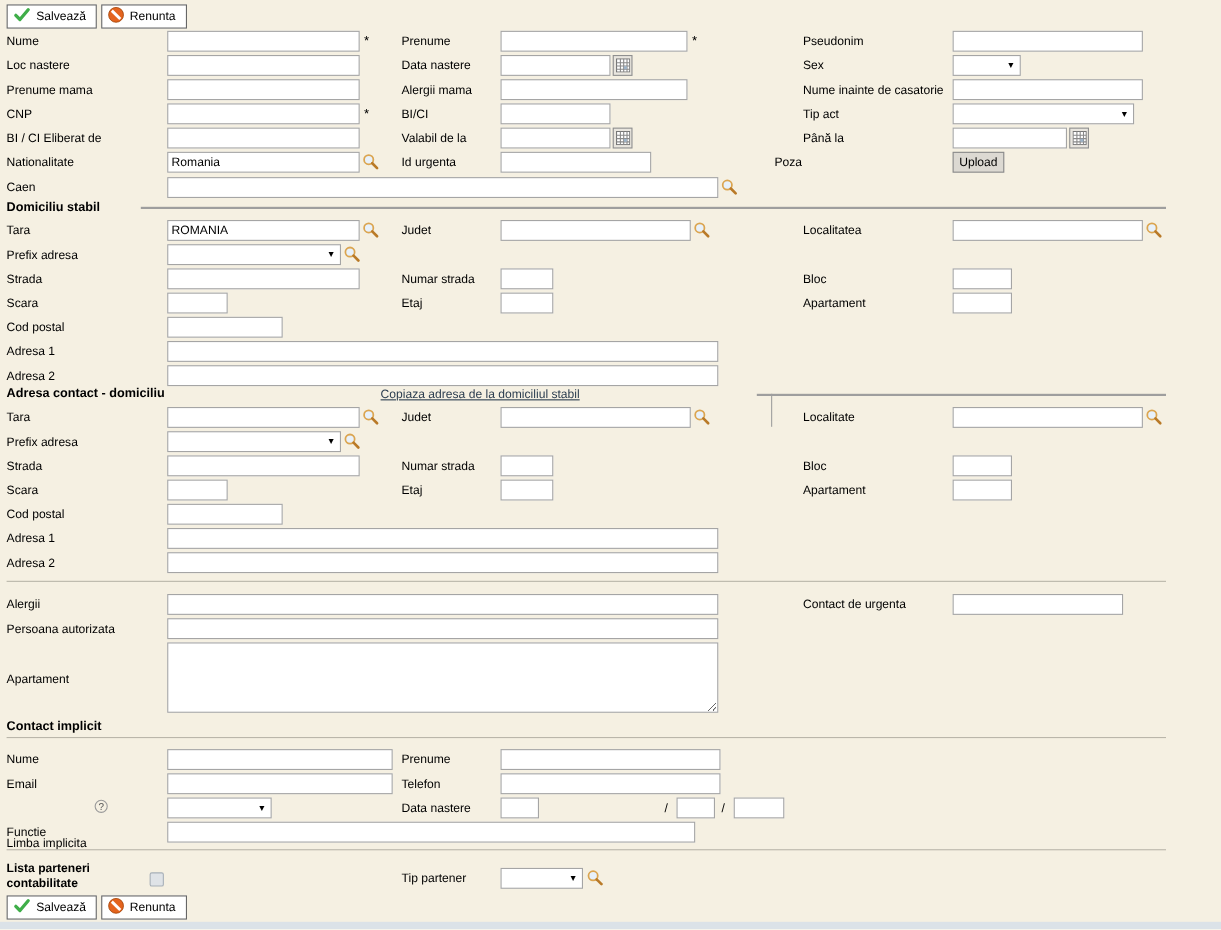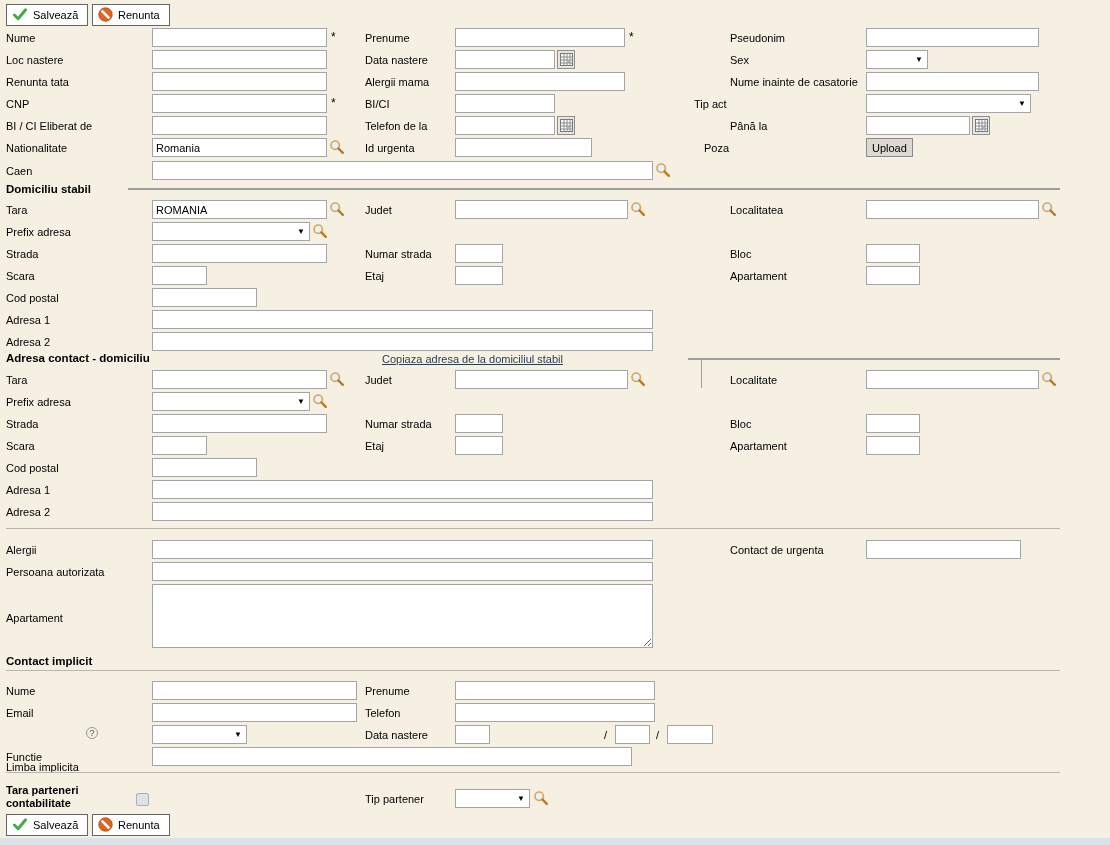--- a/index.html
+++ b/index.html
@@ -70,40 +70,40 @@
         <rect x="0.5" y="0.5" width="12" height="12" fill="#fff" stroke="#777"></rect>
         <path d="M0.5 4 H12.5 M0.5 7 H12.5 M0.5 10 H12.5 M4 0.5 V12.5 M7 0.5 V12.5 M10 0.5 V12.5" stroke="#8a8a8a" stroke-width="1"></path>
         <rect x="7.2" y="7.2" width="2.7" height="2.7" fill="#9db3c8"></rect>
       </svg>
     </button>
   <span class="lbl" style="left:730px;top:53px">Sex</span>
   <div class="sel" style="left:866px;top:50px;width:62px">
       <span class="ar">▼</span>
     </div>
 
-  <span class="lbl" style="left:6px;top:75px">Renunta tata</span>
+  <span class="lbl" style="left:6px;top:75px">Prenume mama</span>
   <input class="in" style="left: 152px; top: 72px; width: 175px;">
   <span class="lbl" style="left:365px;top:75px">Alergii mama</span>
   <input class="in" style="left: 455px; top: 72px; width: 170px;">
   <span class="lbl" style="left:730px;top:75px">Nume inainte de casatorie</span>
   <input class="in" style="left: 866px; top: 72px; width: 173px;">
 
   <span class="lbl" style="left:6px;top:97px">CNP</span>
   <input class="in" style="left: 152px; top: 94px; width: 175px;">
   <span class="star" style="left:331px;top:96px">*</span>
   <span class="lbl" style="left:365px;top:97px">BI/CI</span>
   <input class="in" style="left: 455px; top: 94px; width: 100px;">
-  <span class="lbl" style="left:694px;top:97px">Tip act</span>
+  <span class="lbl" style="left:730px;top:97px">Tip act</span>
   <div class="sel" style="left:866px;top:94px;width:165px">
       <span class="ar">▼</span>
     </div>
 
   <span class="lbl" style="left:6px;top:119px">BI / CI Eliberat de</span>
   <input class="in" style="left: 152px; top: 116px; width: 175px;">
-  <span class="lbl" style="left:365px;top:119px">Telefon de la</span>
+  <span class="lbl" style="left:365px;top:119px">Valabil de la</span>
   <input class="in" style="left: 455px; top: 116px; width: 100px;">
   <button class="cal" style="left:557px;top:116px">
       <svg width="13" height="13" viewBox="0 0 13 13">
         <rect x="0.5" y="0.5" width="12" height="12" fill="#fff" stroke="#777"></rect>
         <path d="M0.5 4 H12.5 M0.5 7 H12.5 M0.5 10 H12.5 M4 0.5 V12.5 M7 0.5 V12.5 M10 0.5 V12.5" stroke="#8a8a8a" stroke-width="1"></path>
         <rect x="7.2" y="7.2" width="2.7" height="2.7" fill="#9db3c8"></rect>
       </svg>
     </button>
   <span class="lbl" style="left:730px;top:119px">Până la</span>
   <input class="in" style="left: 866px; top: 116px; width: 104px;">
@@ -180,21 +180,21 @@
 
   <span class="lbl" style="left:6px;top:291px">Cod postal</span>
   <input class="in" style="left: 152px; top: 288px; width: 105px;">
 
   <span class="lbl" style="left:6px;top:313px">Adresa 1</span>
   <input class="in" style="left: 152px; top: 310px; width: 501px;">
   <span class="lbl" style="left:6px;top:335px">Adresa 2</span>
   <input class="in" style="left: 152px; top: 332px; width: 501px;">
 
   <span class="sec" style="left:6px;top:352px">Adresa contact - domiciliu</span>
-  <a class="link" style="left:382px;top:353px">Copiaza adresa de la domiciliul stabil</a>
+  <a class="link" style="left:346px;top:353px">Copiaza adresa de la domiciliul stabil</a>
   <div class="hr" style="left:688px;top:358px;width:372px"></div>
   <div class="vl" style="left:701px;top:358px;height:30px"></div>
 
   <span class="lbl" style="left:6px;top:373px">Tara</span>
   <input class="in" style="left: 152px; top: 370px; width: 175px;">
   <span class="mag" style="left:329px;top:371px"><svg width="16" height="16" viewBox="0 0 16 16">
         <circle cx="6.2" cy="6.2" r="4.2" fill="#e7f1fb" stroke="#dba550" stroke-width="1.6"></circle>
         <line x1="9.4" y1="9.4" x2="13.8" y2="13.8" stroke="#b97a28" stroke-width="2.4" stroke-linecap="round"></line>
       </svg></span>
   <span class="lbl" style="left:365px;top:373px">Judet</span>
@@ -277,21 +277,21 @@
   <span class="lbl" style="left:604px;top:728px">/</span>
   <input class="in" style="left: 615px; top: 725px; width: 35px;">
   <span class="lbl" style="left:656px;top:728px">/</span>
   <input class="in" style="left: 667px; top: 725px; width: 46px;">
 
   <span class="lbl" style="left:6px;top:750px">Functie</span>
   <input class="in" style="left: 152px; top: 747px; width: 480px;">
 
   <div class="hrl" style="left:6px;top:772px;width:1054px"></div>
 
-  <span class="lbl" style="left:6px;top:784px;width:118px;white-space:normal;font-weight:bold;line-height:13px">Tara parteneri contabilitate</span>
+  <span class="lbl" style="left:6px;top:784px;width:118px;white-space:normal;font-weight:bold;line-height:13px">Lista parteneri contabilitate</span>
   <span class="cb" style="left:136px;top:793px"></span>
   <span class="lbl" style="left:365px;top:792px">Tip partener</span>
   <div class="sel" style="left:455px;top:789px;width:75px">
       <span class="ar">▼</span>
     </div>
   <span class="mag" style="left:533px;top:790px"><svg width="16" height="16" viewBox="0 0 16 16">
         <circle cx="6.2" cy="6.2" r="4.2" fill="#e7f1fb" stroke="#dba550" stroke-width="1.6"></circle>
         <line x1="9.4" y1="9.4" x2="13.8" y2="13.8" stroke="#b97a28" stroke-width="2.4" stroke-linecap="round"></line>
       </svg></span>
 

